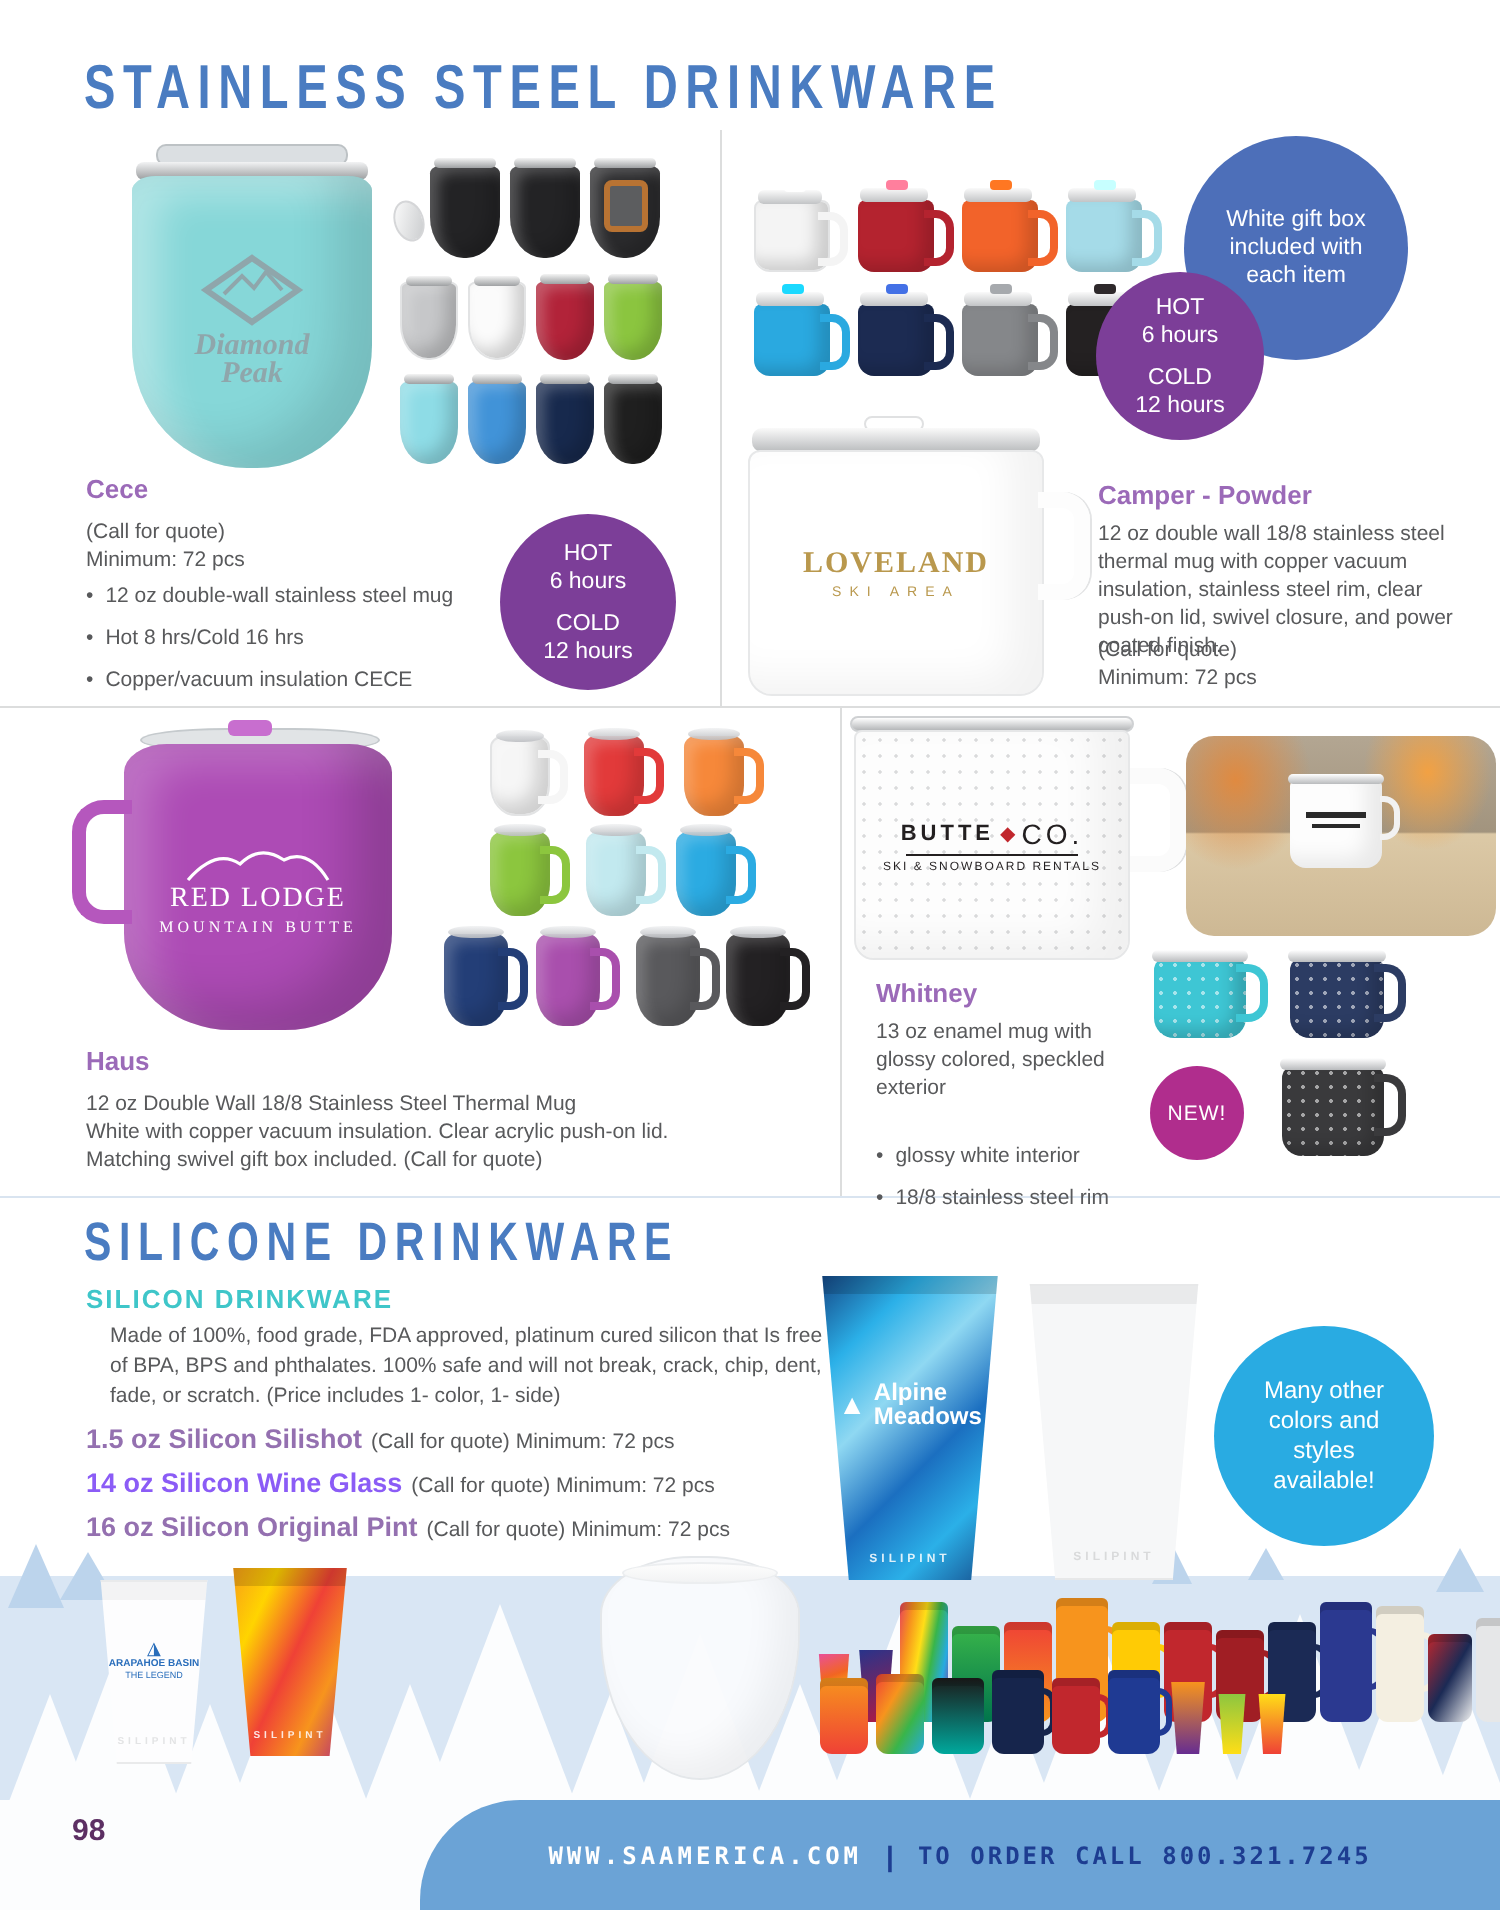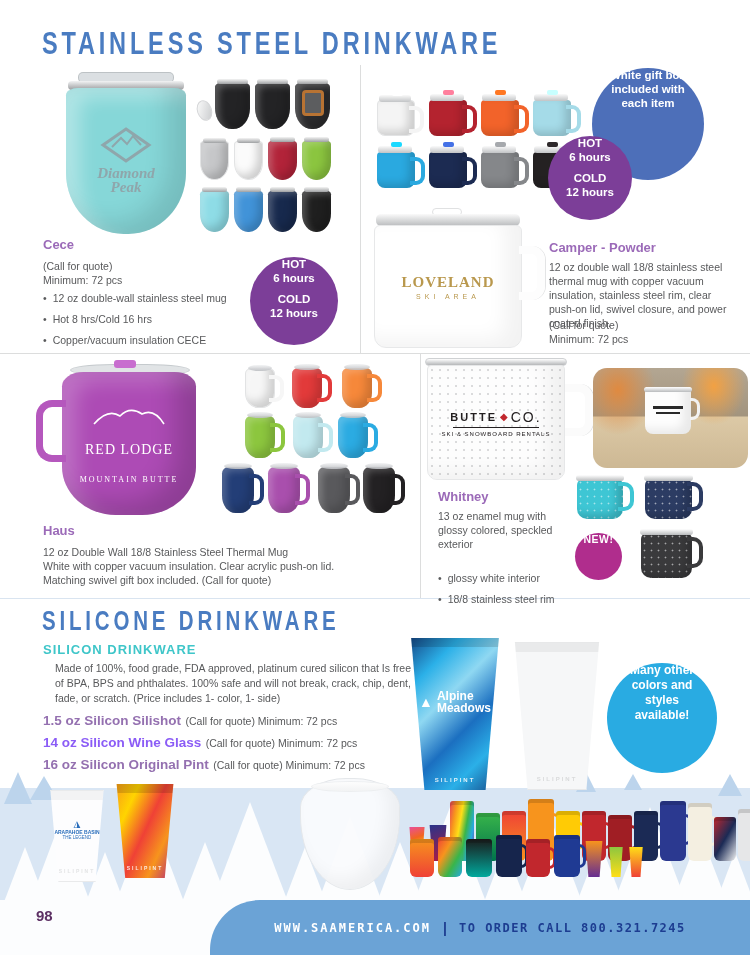--- a/index.html
+++ b/index.html
@@ -17,21 +17,21 @@
 
   
   .pname { position:absolute; font-size:13px; font-weight:bold; color:#9b6ab8; }
   .body-txt { position:absolute; font-size:10.5px; color:#58595b; line-height:14px; }
   ul.blist { position:absolute; list-style:none; font-size:10.5px; color:#58595b; }
   ul.blist li { margin-bottom:9px; }
   ul.blist li::before { content:"•"; margin-right:6px; color:#58595b; }
 
   
   .badge { position:absolute; border-radius:50%; color:#fff; display:flex; flex-direction:column;
-    align-items:center; justify-content:flex-start; text-align:center; font-weight:bold; }
+    align-items:center; justify-content:center; text-align:center; font-weight:normal; }
   .hotcold { background:#7c3e98; font-size:11.5px; line-height:14px; }
   .hotcold .gap { height:7px; }
   .giftbox { background:#4d6fb9; font-size:11.5px; line-height:14px; padding:0 14px; }
   .cyanbadge { background:#29abe2; font-size:12px; line-height:15px; padding:0 14px; }
   .newbadge { background:#b02d8d; font-size:10.5px; letter-spacing:.5px; }
 
   
   .tum { position:absolute; background:var(--c); border-radius:26% 26% 48% 48% / 10% 10% 44% 44%;
     box-shadow:inset -5px -4px 8px rgba(0,0,0,.18), inset 4px 4px 7px rgba(255,255,255,.25); }
   .tum::before { content:""; position:absolute; top:-3px; left:6%; right:6%; height:5px;
@@ -208,21 +208,21 @@
   </div>
 
   <div class="pname" style="left:549px;top:240px;">Camper - Powder</div>
   <div class="body-txt" style="left:549px;top:260px;width:182px;">12 oz double wall 18/8 stainless steel thermal mug with copper vacuum insulation, stainless steel rim, clear push-on lid, swivel closure, and power coated finish.</div>
   <div class="body-txt" style="left:549px;top:318px;">(Call for quote)</div>
   <div class="body-txt" style="left:549px;top:332px;">Minimum: 72 pcs</div>
 
   <div style="position:absolute;left:36px;top:360px;width:185px;height:155px;">
     <div style="position:absolute;left:34px;top:4px;width:120px;height:12px;border-radius:50%/70%;background:rgba(205,210,214,.6);border:1px solid rgba(170,175,180,.5);"></div>
     <div style="position:absolute;left:78px;top:0;width:22px;height:8px;border-radius:3px;background:#c86ecf;"></div>
-    <div style="position: absolute; left: 26px; top: 12px; width: 134px; height: 143px; border-radius: 16% 16% 40% 40% / 10% 10% 34% 34%; box-shadow: rgba(0, 0, 0, 0.18) -20px -12px 26px inset, rgba(255, 255, 255, 0.22) 14px 10px 20px inset; display: flex; flex-direction: column; align-items: center; justify-content: center; background: rgb(173, 75, 181); gap: 16px;">
+    <div style="position: absolute; left: 26px; top: 12px; width: 134px; height: 143px; border-radius: 16% 16% 40% 40% / 10% 10% 34% 34%; box-shadow: rgba(0, 0, 0, 0.18) -20px -12px 26px inset, rgba(255, 255, 255, 0.22) 14px 10px 20px inset; display: flex; flex-direction: column; align-items: center; justify-content: center; background: rgb(173, 75, 181);">
       <svg width="78" height="22" viewBox="0 0 78 22">
         <path d="M4 20 Q18 4 30 12 Q40 2 52 10 Q64 4 74 20" fill="none" stroke="#fff" stroke-width="1.6"></path>
       </svg>
       <div style="color:#fff;font-family:'Liberation Serif',serif;font-size:14px;letter-spacing:1px;">RED LODGE</div>
       <div style="color:#fff;font-family:'Liberation Serif',serif;font-size:8px;letter-spacing:2px;margin-top:1px;">MOUNTAIN BUTTE</div>
     </div>
     <div style="position:absolute;left:0;top:40px;width:30px;height:62px;border:7px solid #b557bd;border-right:none;border-radius:16px 0 0 16px;"></div>
   </div>
 
   <div class="hmug light" style="left: 245px; top: 368px; width: 30px; height: 40px; --c: #f6f6f6;"></div>

